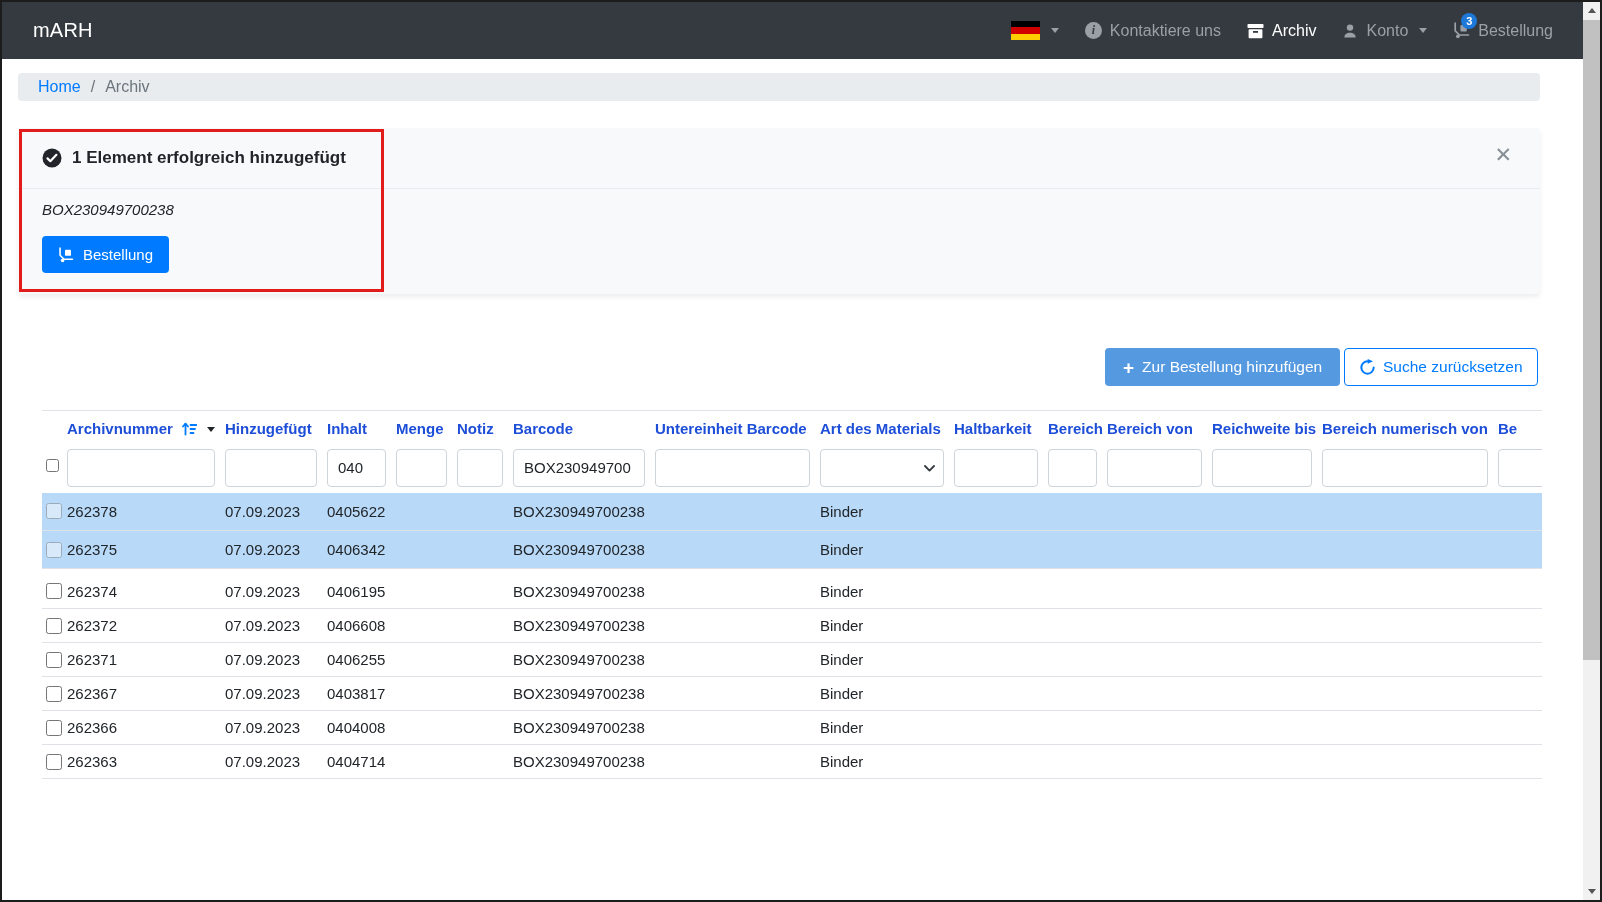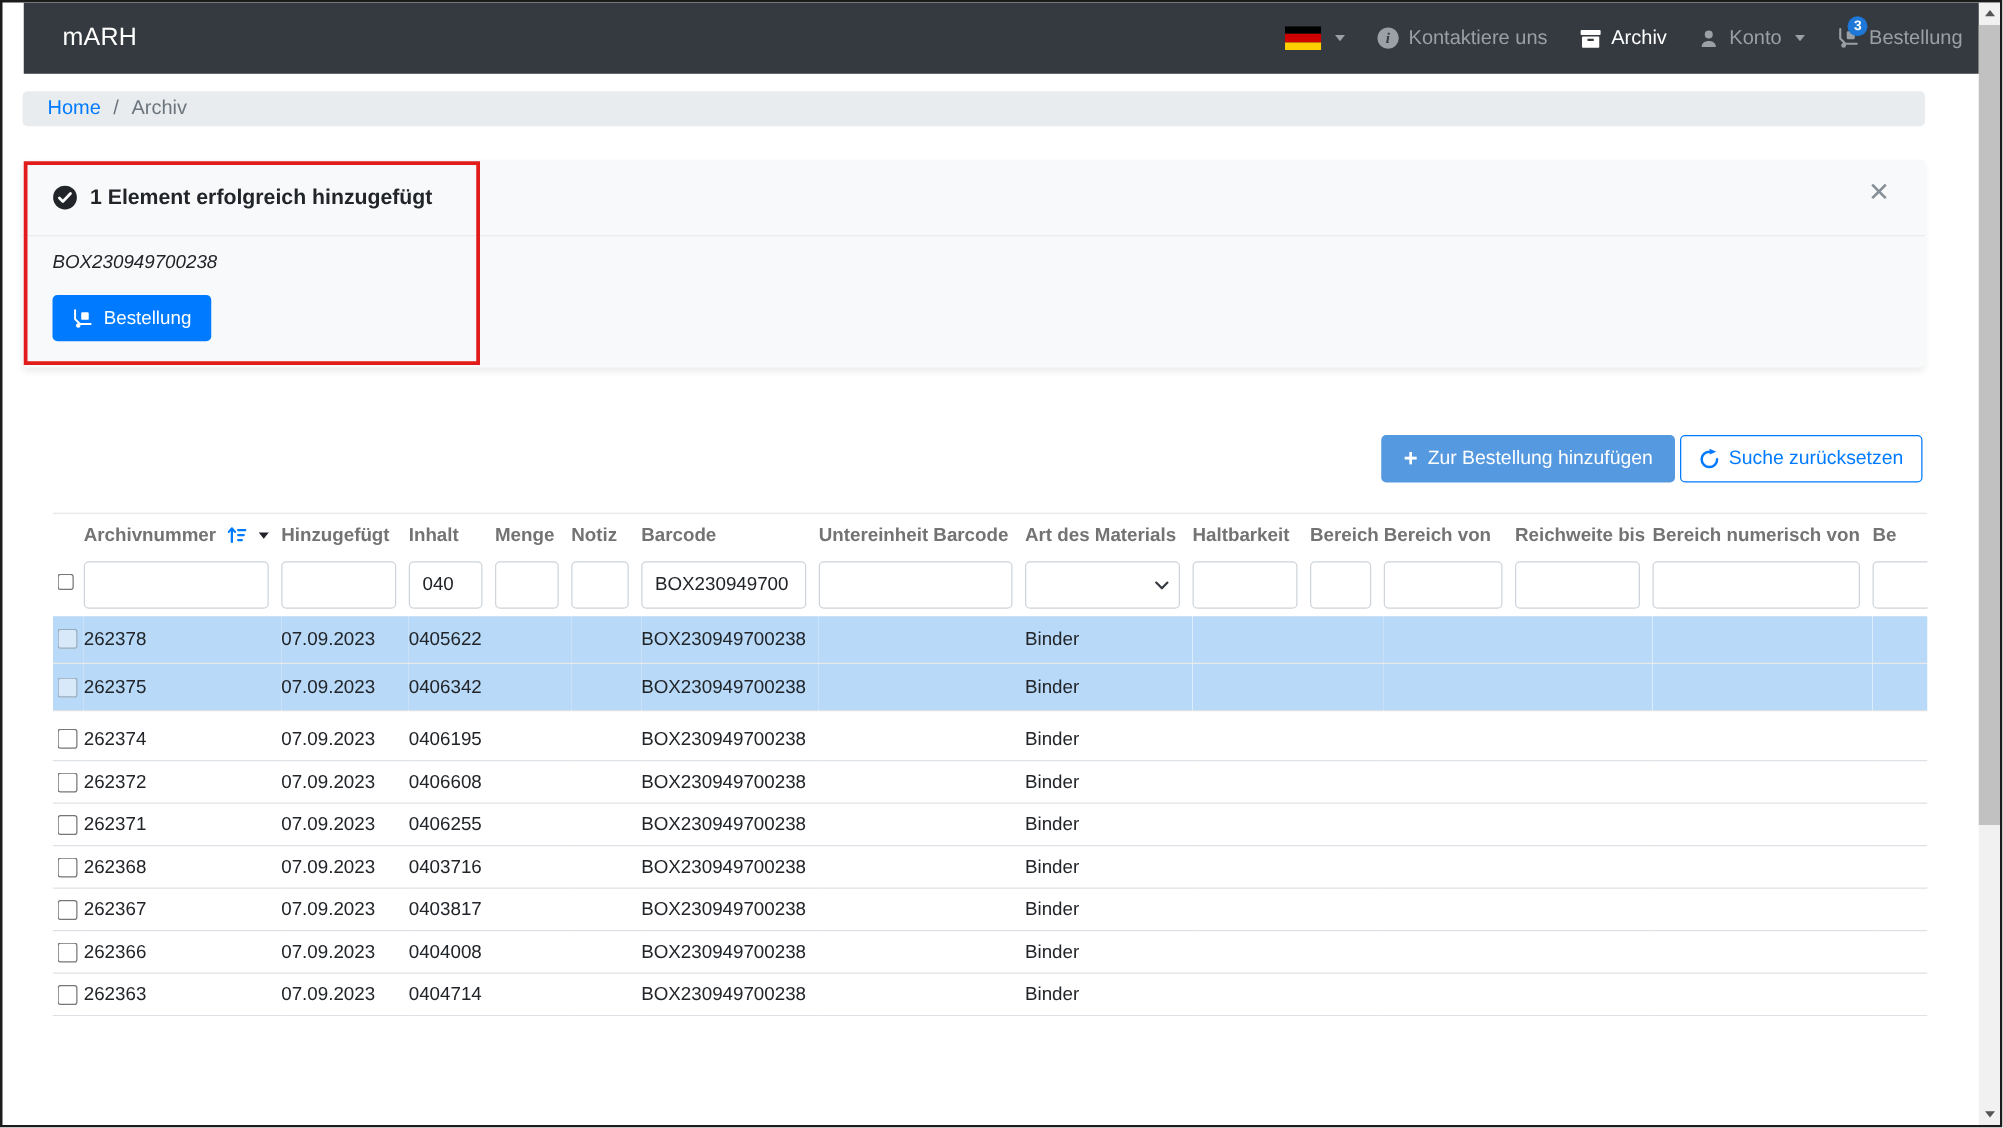--- a/index.html
+++ b/index.html
@@ -2,21 +2,21 @@
 <html><head>
 <meta charset="utf-8">
 <style>
   * { margin:0; padding:0; box-sizing:border-box; }
   html,body { width:1602px; height:902px; background:#fff;
     font-family:"Liberation Sans","DejaVu Sans",sans-serif; color:#212529; }
   .frame { position:relative; width:1602px; height:902px; border:2px solid #1c1c1c;
     background:#fff; overflow:hidden; }
 
   
-  .navbar { position:absolute; left:17px; top:0; width:1581px; height:57px; background:#343a40;
+  .navbar { position:absolute; left:0; top:0; width:1581px; height:57px; background:#343a40;
     display:flex; align-items:center; justify-content:space-between; padding:0 30px 0 31px; }
   .brand { color:#fff; font-size:20px; font-weight:500; letter-spacing:.2px; cursor:pointer; }
   .nav-right { display:flex; align-items:center; gap:26px; font-size:16px; color:#9aa0a5; }
   .nav-item { display:flex; align-items:center; gap:8px; color:#9aa0a5; text-decoration:none; cursor:pointer; }
   .nav-item.active { color:#fff; }
   .caret { display:inline-block; width:0; height:0; border-left:4px solid transparent;
     border-right:4px solid transparent; border-top:5px solid currentColor; margin-left:3px; }
   .flag { display:inline-block; width:29px; height:19px; overflow:hidden; }
   .flag i { display:block; height:33.4%; }
   .flag .f1{ background:#000; } .flag .f2{ background:#d00000; } .flag .f3{ background:#ffce00; }
@@ -55,21 +55,21 @@
     border:none; border-radius:4px; font-size:15.5px; padding:0 18px; display:flex; align-items:center;
     gap:8px; cursor:pointer; font-family:inherit; }
   .btn-add .plus { font-size:19px; font-weight:bold; line-height:1; }
   .btn-reset { position:absolute; left:1342px; top:346px; height:38px; background:#fff; color:#007bff;
     border:1px solid #007bff; border-radius:4px; font-size:15.5px; padding:0 14px; display:flex;
     align-items:center; gap:7px; cursor:pointer; font-family:inherit; }
 
   
   .table-wrap { position:absolute; left:40px; top:408px; width:1500px; overflow:hidden; }
   table { width:1500px; table-layout:fixed; border-collapse:collapse; border-top:1px solid #dee2e6; }
-  th { color:#737373; font-size:15px; font-weight:bold; text-align:left; white-space:nowrap;
+  th { color:#1d4ed8; font-size:15px; font-weight:bold; text-align:left; white-space:nowrap;
     height:36px; vertical-align:middle; overflow:hidden; cursor:pointer; }
   .sort-caret { color:#212529; vertical-align:2px; margin-left:6px; }
   .filter-row td { padding:2px 0 6px 0; vertical-align:top; }
   .filter-row input[type="text"] { width:calc(100% - 10px); height:38px; border:1px solid #ced4da;
     border-radius:4px; padding:0 10px; font-size:15px; font-family:inherit; color:#212529; background:#fff; }
   .select-wrap { position:relative; display:inline-block; width:calc(100% - 10px); }
   .select-wrap select { width:100%; height:38px; border:1px solid #ced4da; border-radius:4px;
     padding:0 24px 0 10px; font-size:15px; font-family:inherit; color:#212529; background:#fff;
     appearance:none; -webkit-appearance:none; cursor:pointer; }
   .select-wrap .chev { position:absolute; right:9px; top:16px; pointer-events:none; }
@@ -365,39 +365,20 @@
             <td></td>
             <td></td>
             <td></td>
             <td></td>
             <td></td>
         </tr>
         <tr class="data-row">
           <td class="cb">
               <input type="checkbox" style="">
             </td>
-          <td>262368</td>
-          <td>07.09.2023</td>
-          <td>0403716</td>
-          <td></td>
-            <td></td>
-          <td>BOX230949700238</td>
-          <td></td>
-          <td>Binder</td>
-          <td></td>
-            <td></td>
-            <td></td>
-            <td></td>
-            <td></td>
-            <td></td>
-        </tr>
-        <tr class="data-row">
-          <td class="cb">
-              <input type="checkbox" style="">
-            </td>
           <td>262367</td>
           <td>07.09.2023</td>
           <td>0403817</td>
           <td></td>
             <td></td>
           <td>BOX230949700238</td>
           <td></td>
           <td>Binder</td>
           <td></td>
             <td></td>

